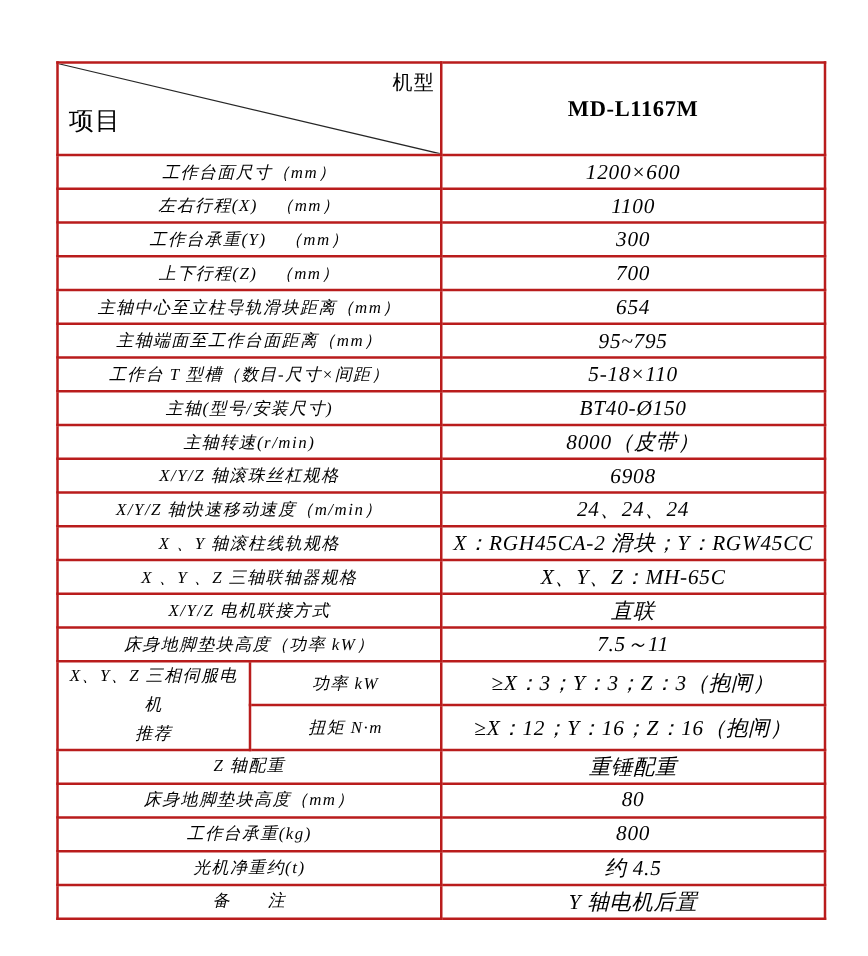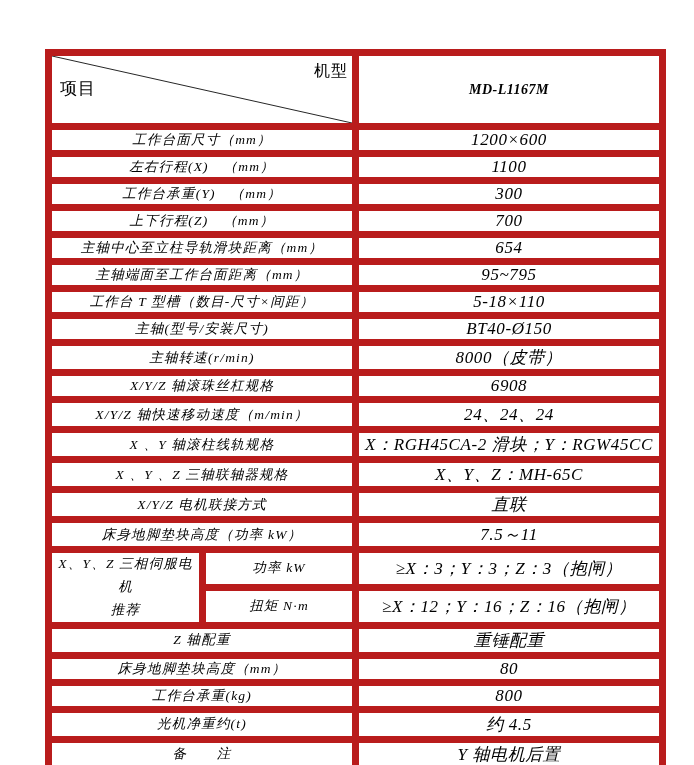--- a/index.html
+++ b/index.html
@@ -17,21 +17,21 @@
   table.spec-table {
     position: absolute;
     left: 45px;
     top: 49px;
     width: 614px;
     border-collapse: collapse;
     table-layout: fixed;
     border: 2px solid #161616;
   }
   table.spec-table td {
-    border: 7px solid #b91c1c;
+    border: 2px solid #b91c1c;
     padding: 0 2px;
     text-align: center;
     vertical-align: middle;
     overflow: hidden;
     white-space: nowrap;
   }
   tr.header-row { height: 74px; }
   tr.data-row  { height: 27px; font-style: italic; }
 
   .corner-cell {
@@ -46,30 +46,29 @@
   }
   .corner-top-label {
     position: absolute;
     top: 5px;
     right: 4px;
     font-size: 16px;
     letter-spacing: 1px;
   }
   .corner-bottom-label {
     position: absolute;
-    bottom: 23px;
+    bottom: 13px;
     left: 8px;
-    font-size: 17px;
+    font-size: 20px;
     letter-spacing: 1px;
   }
   .model-cell {
     font-weight: bold;
-    font-size: 14px;
+    font-size: 18px;
     letter-spacing: 0.5px;
-    font-style: italic;
   }
   .label-cell {
     font-size: 13.5px;
     letter-spacing: 1.2px;
   }
   .value-cell {
     font-size: 17px;
     letter-spacing: 0.6px;
   }
   .group-label-cell {

